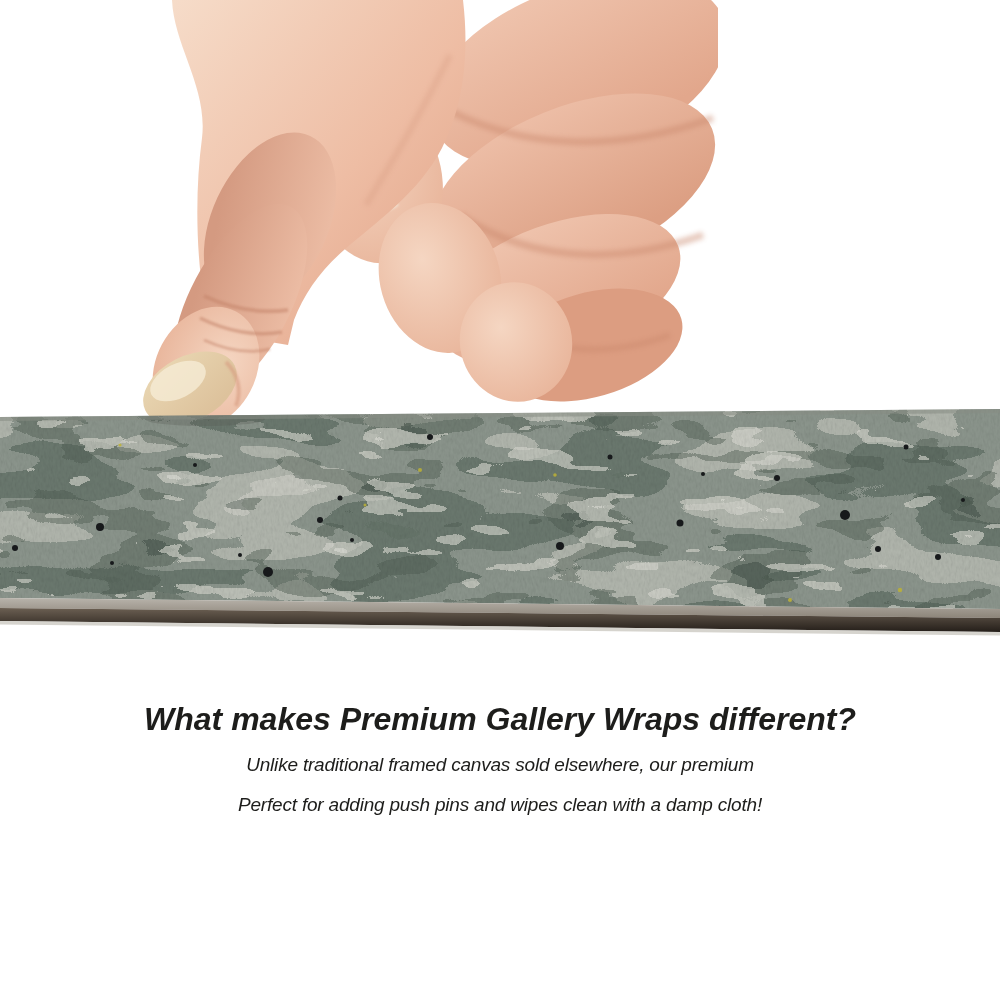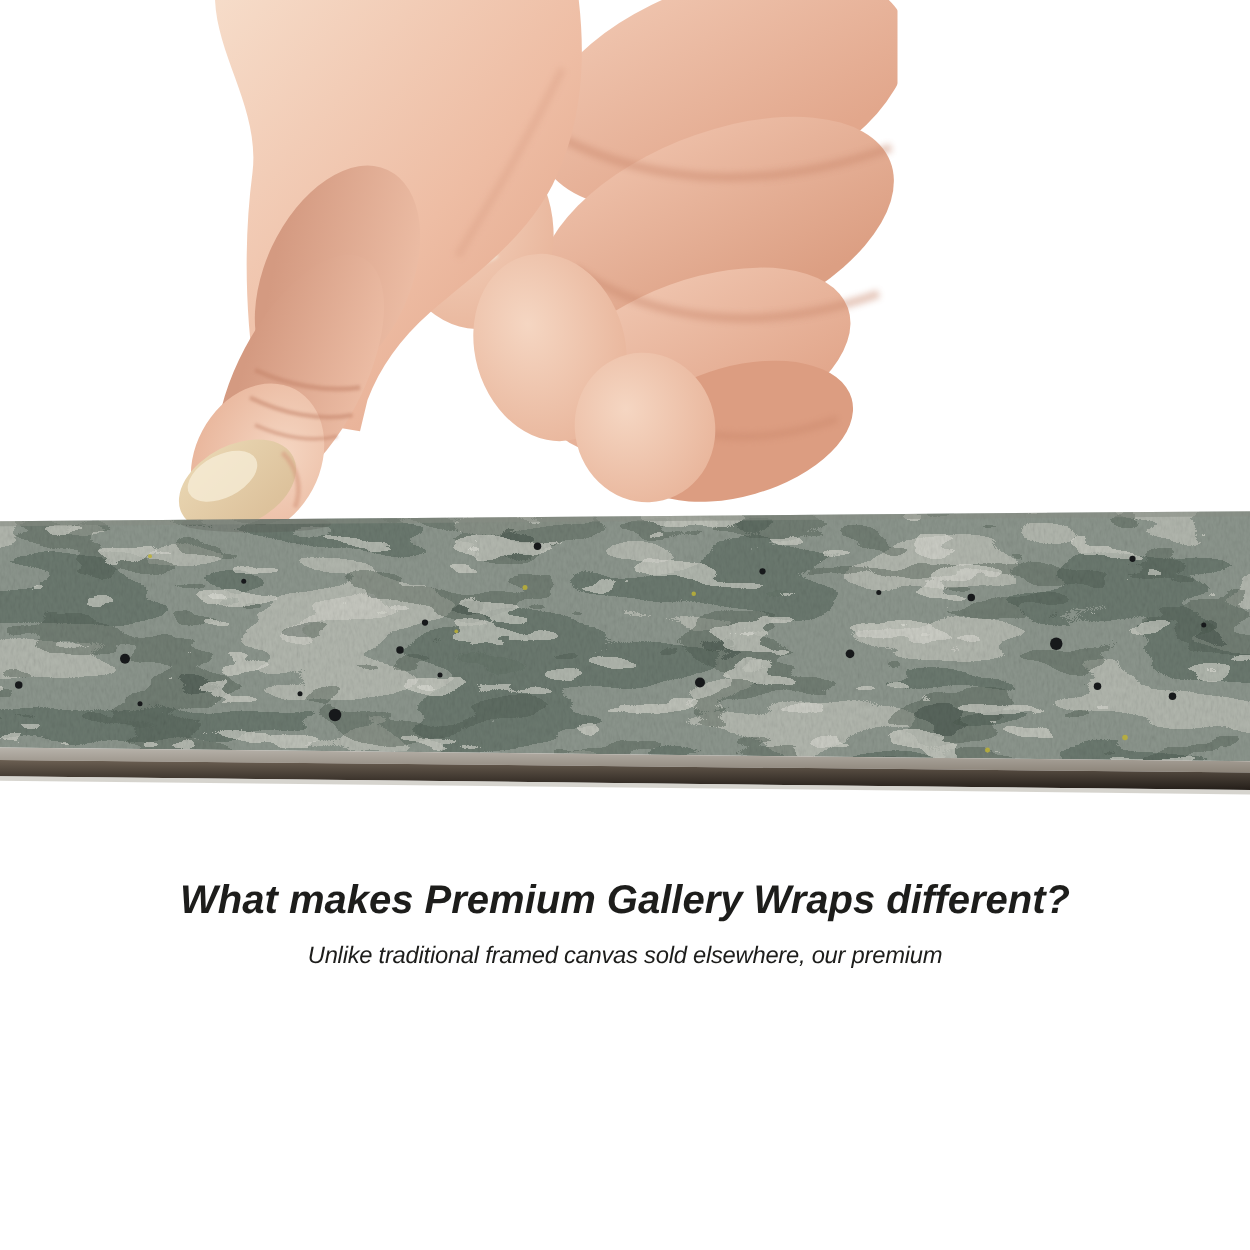--- a/index.html
+++ b/index.html
@@ -203,15 +203,16 @@
 
       <path d="M0,203 L1000,213 L1000,227 L0,216 Z" fill="url(#edgeGrad)"></path>
 
       <path d="M0,216 L1000,227 L1000,230.5 L0,219.5 Z" fill="#cfccc6" opacity="0.85"></path>
     </svg>
   </div>
 
   <div class="copy">
     <h1>What makes Premium Gallery Wraps different?</h1>
     <p>Unlike traditional framed canvas sold elsewhere, our premium</p>
+    <p>Perfect for adding push pins and wipes clean with a damp cloth!</p>
   </div>
 
 </div>
 
 </body></html>

